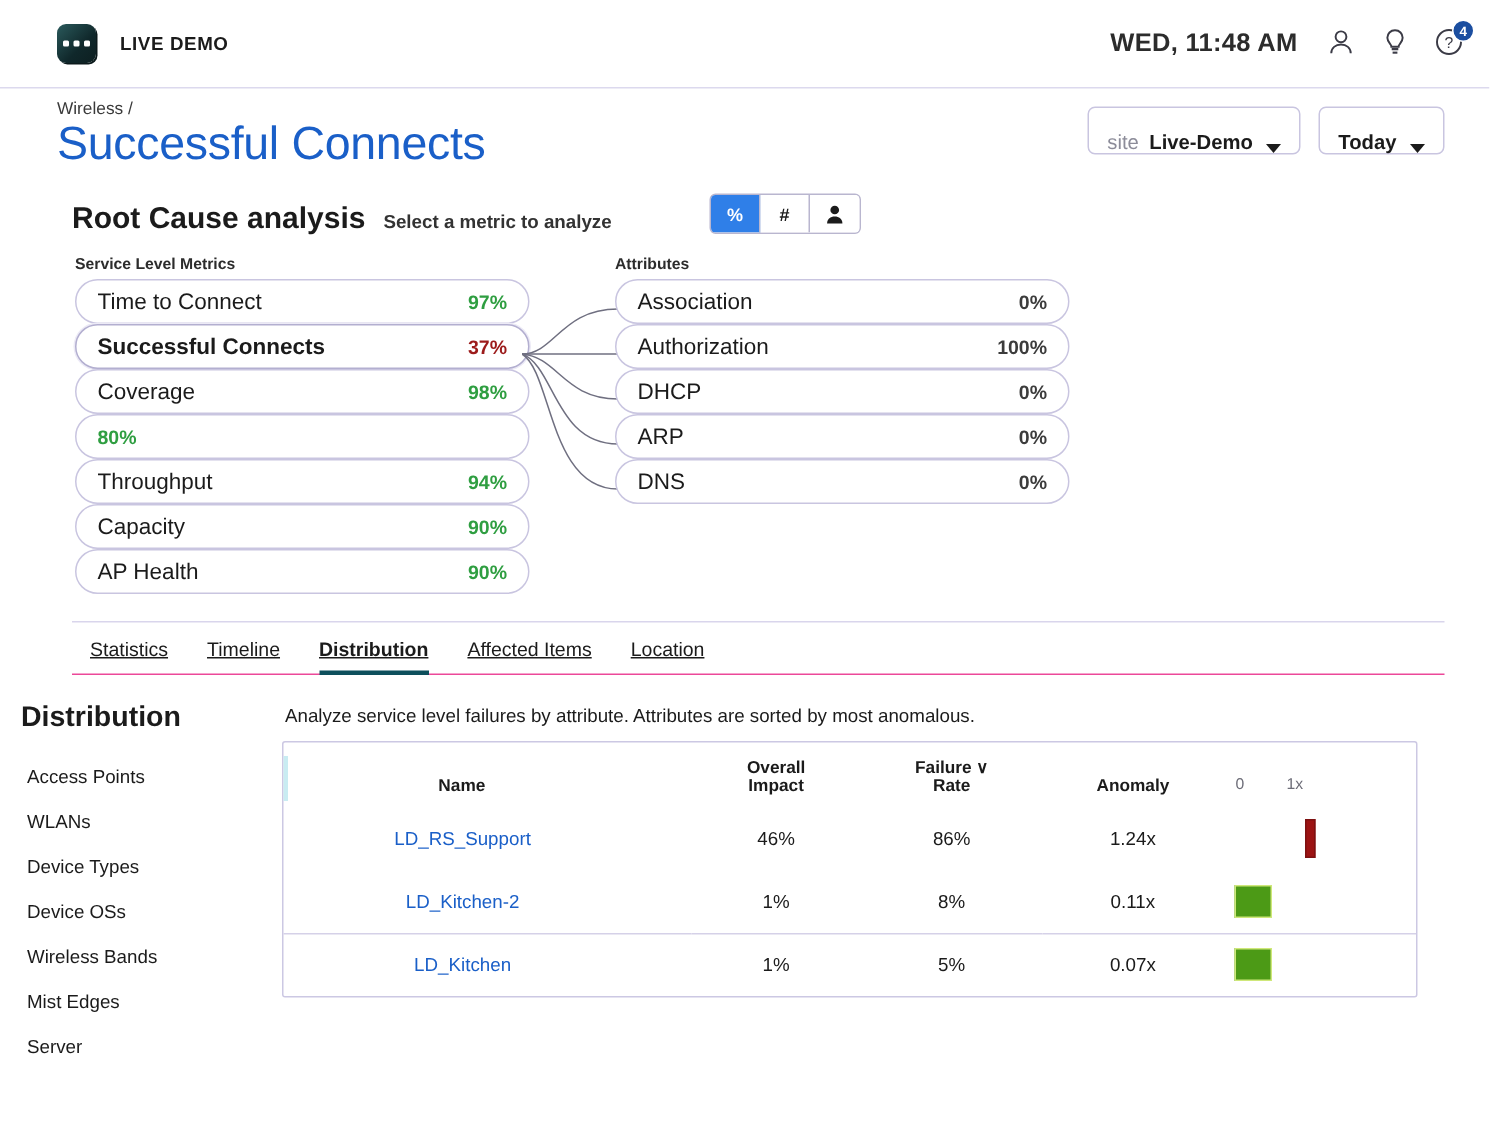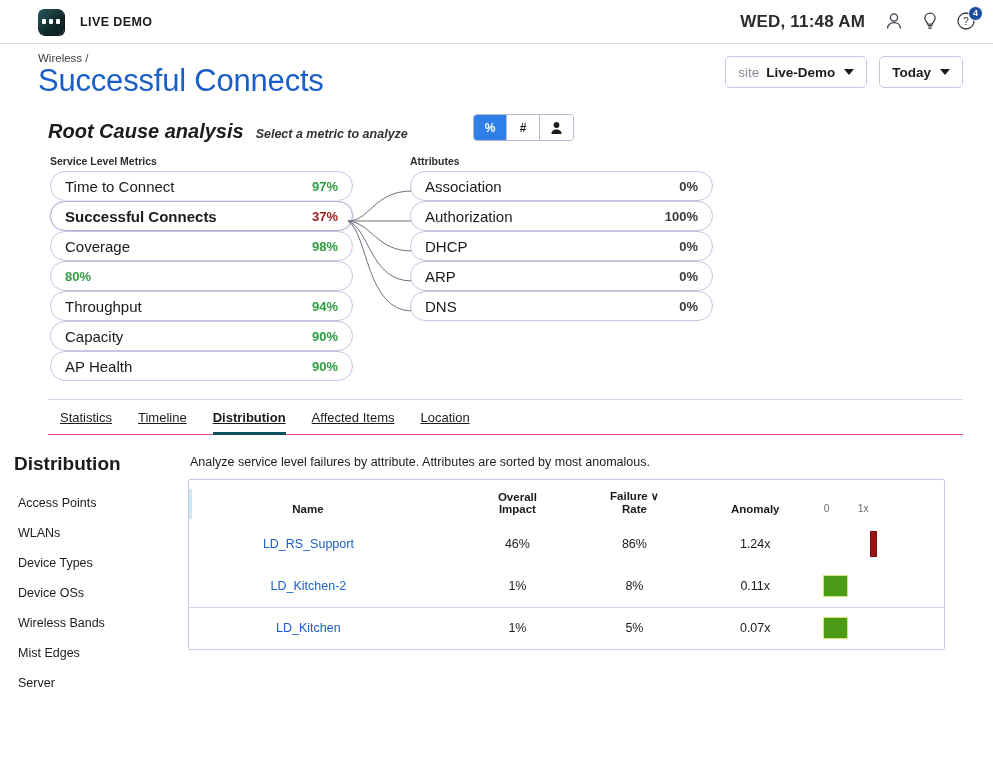--- a/index.html
+++ b/index.html
@@ -8,21 +8,21 @@
     width: 993px; height: 758px;
     background: #ffffff;
     font-family: "Liberation Sans", sans-serif;
     color: #1b1b1b;
     overflow: hidden;
     position: relative;
   }
 
   
   .topbar {
-    height: 44px;
+    height: 59px;
     display: flex;
     align-items: center;
     padding: 0 16px 0 38px;
     border-bottom: 1px solid #dcd9ee;
     position: relative;
   }
   .logo-mark {
     width: 26px; height: 26px;
     border-radius: 6px;
     background: #143a3c;
@@ -93,40 +93,40 @@
   .headctl {
     position: absolute;
     right: 30px; top: 12px;
     display: flex; gap: 12px;
   }
   .selbox {
     height: 32px;
     border: 1px solid #c9c5e0;
     border-radius: 5px;
     background: #fff;
-    display: flex; align-items: center;
+    display: flex; align-items: flex-end;
     gap: 7px;
     padding: 0 12px;
     font-size: 13.5px;
     cursor: pointer;
     white-space: nowrap;
   }
   .selbox .lbl { color: #8c8c99; }
   .selbox .val { font-weight: bold; color: #1b1b1b; }
   .caret {
     width: 0; height: 0;
     border-left: 5px solid transparent;
     border-right: 5px solid transparent;
     border-top: 6px solid #1b1b1b;
     margin-left: 2px;
   }
 
   
   .rc-wrap { padding: 10px 0 0 48px; position: relative; }
-  .rc-head { display: flex; align-items: baseline; gap: 12px; font-style: italic; }
+  .rc-head { display: flex; align-items: baseline; gap: 12px; }
   .rc-title { font-size: 20px; font-weight: bold; color: #1b1b1b; }
   .rc-sub { font-size: 12.5px; color: #333; font-weight: bold; }
 
   .seg {
     position: absolute;
     left: 473px; top: 4px;
     display: flex;
     border-radius: 4px;
     overflow: hidden;
     border: 1px solid #b9b6cf;

